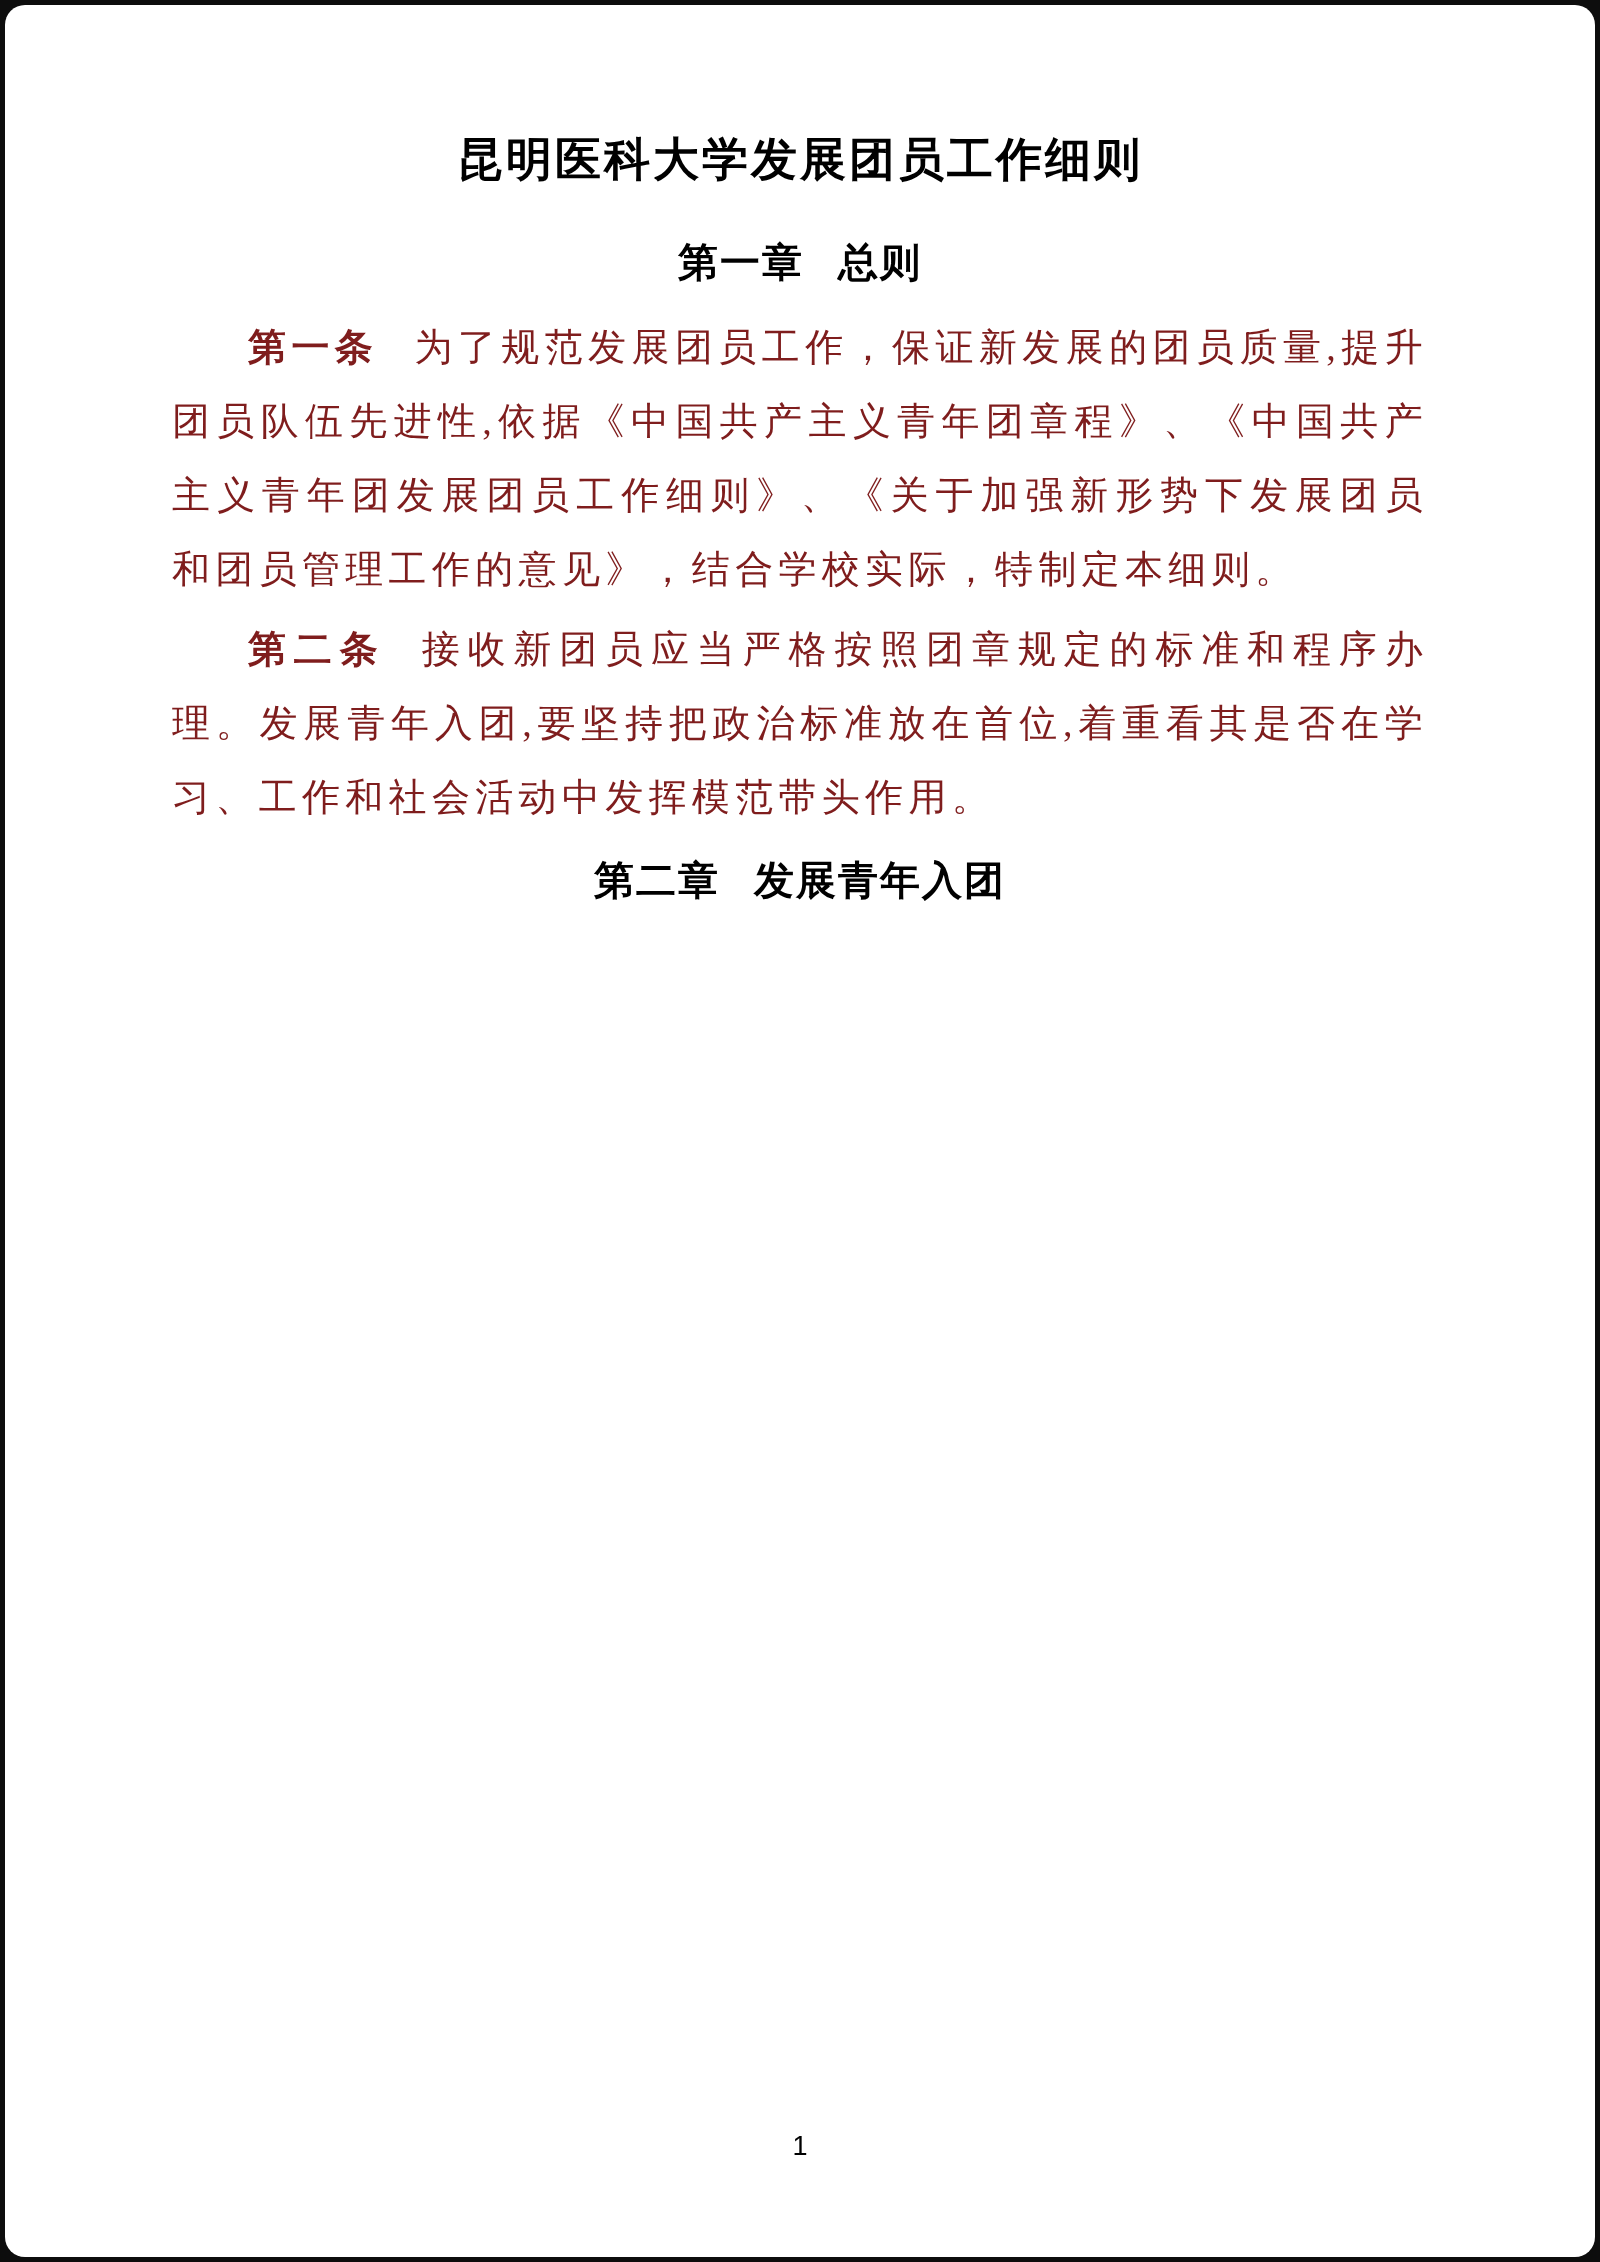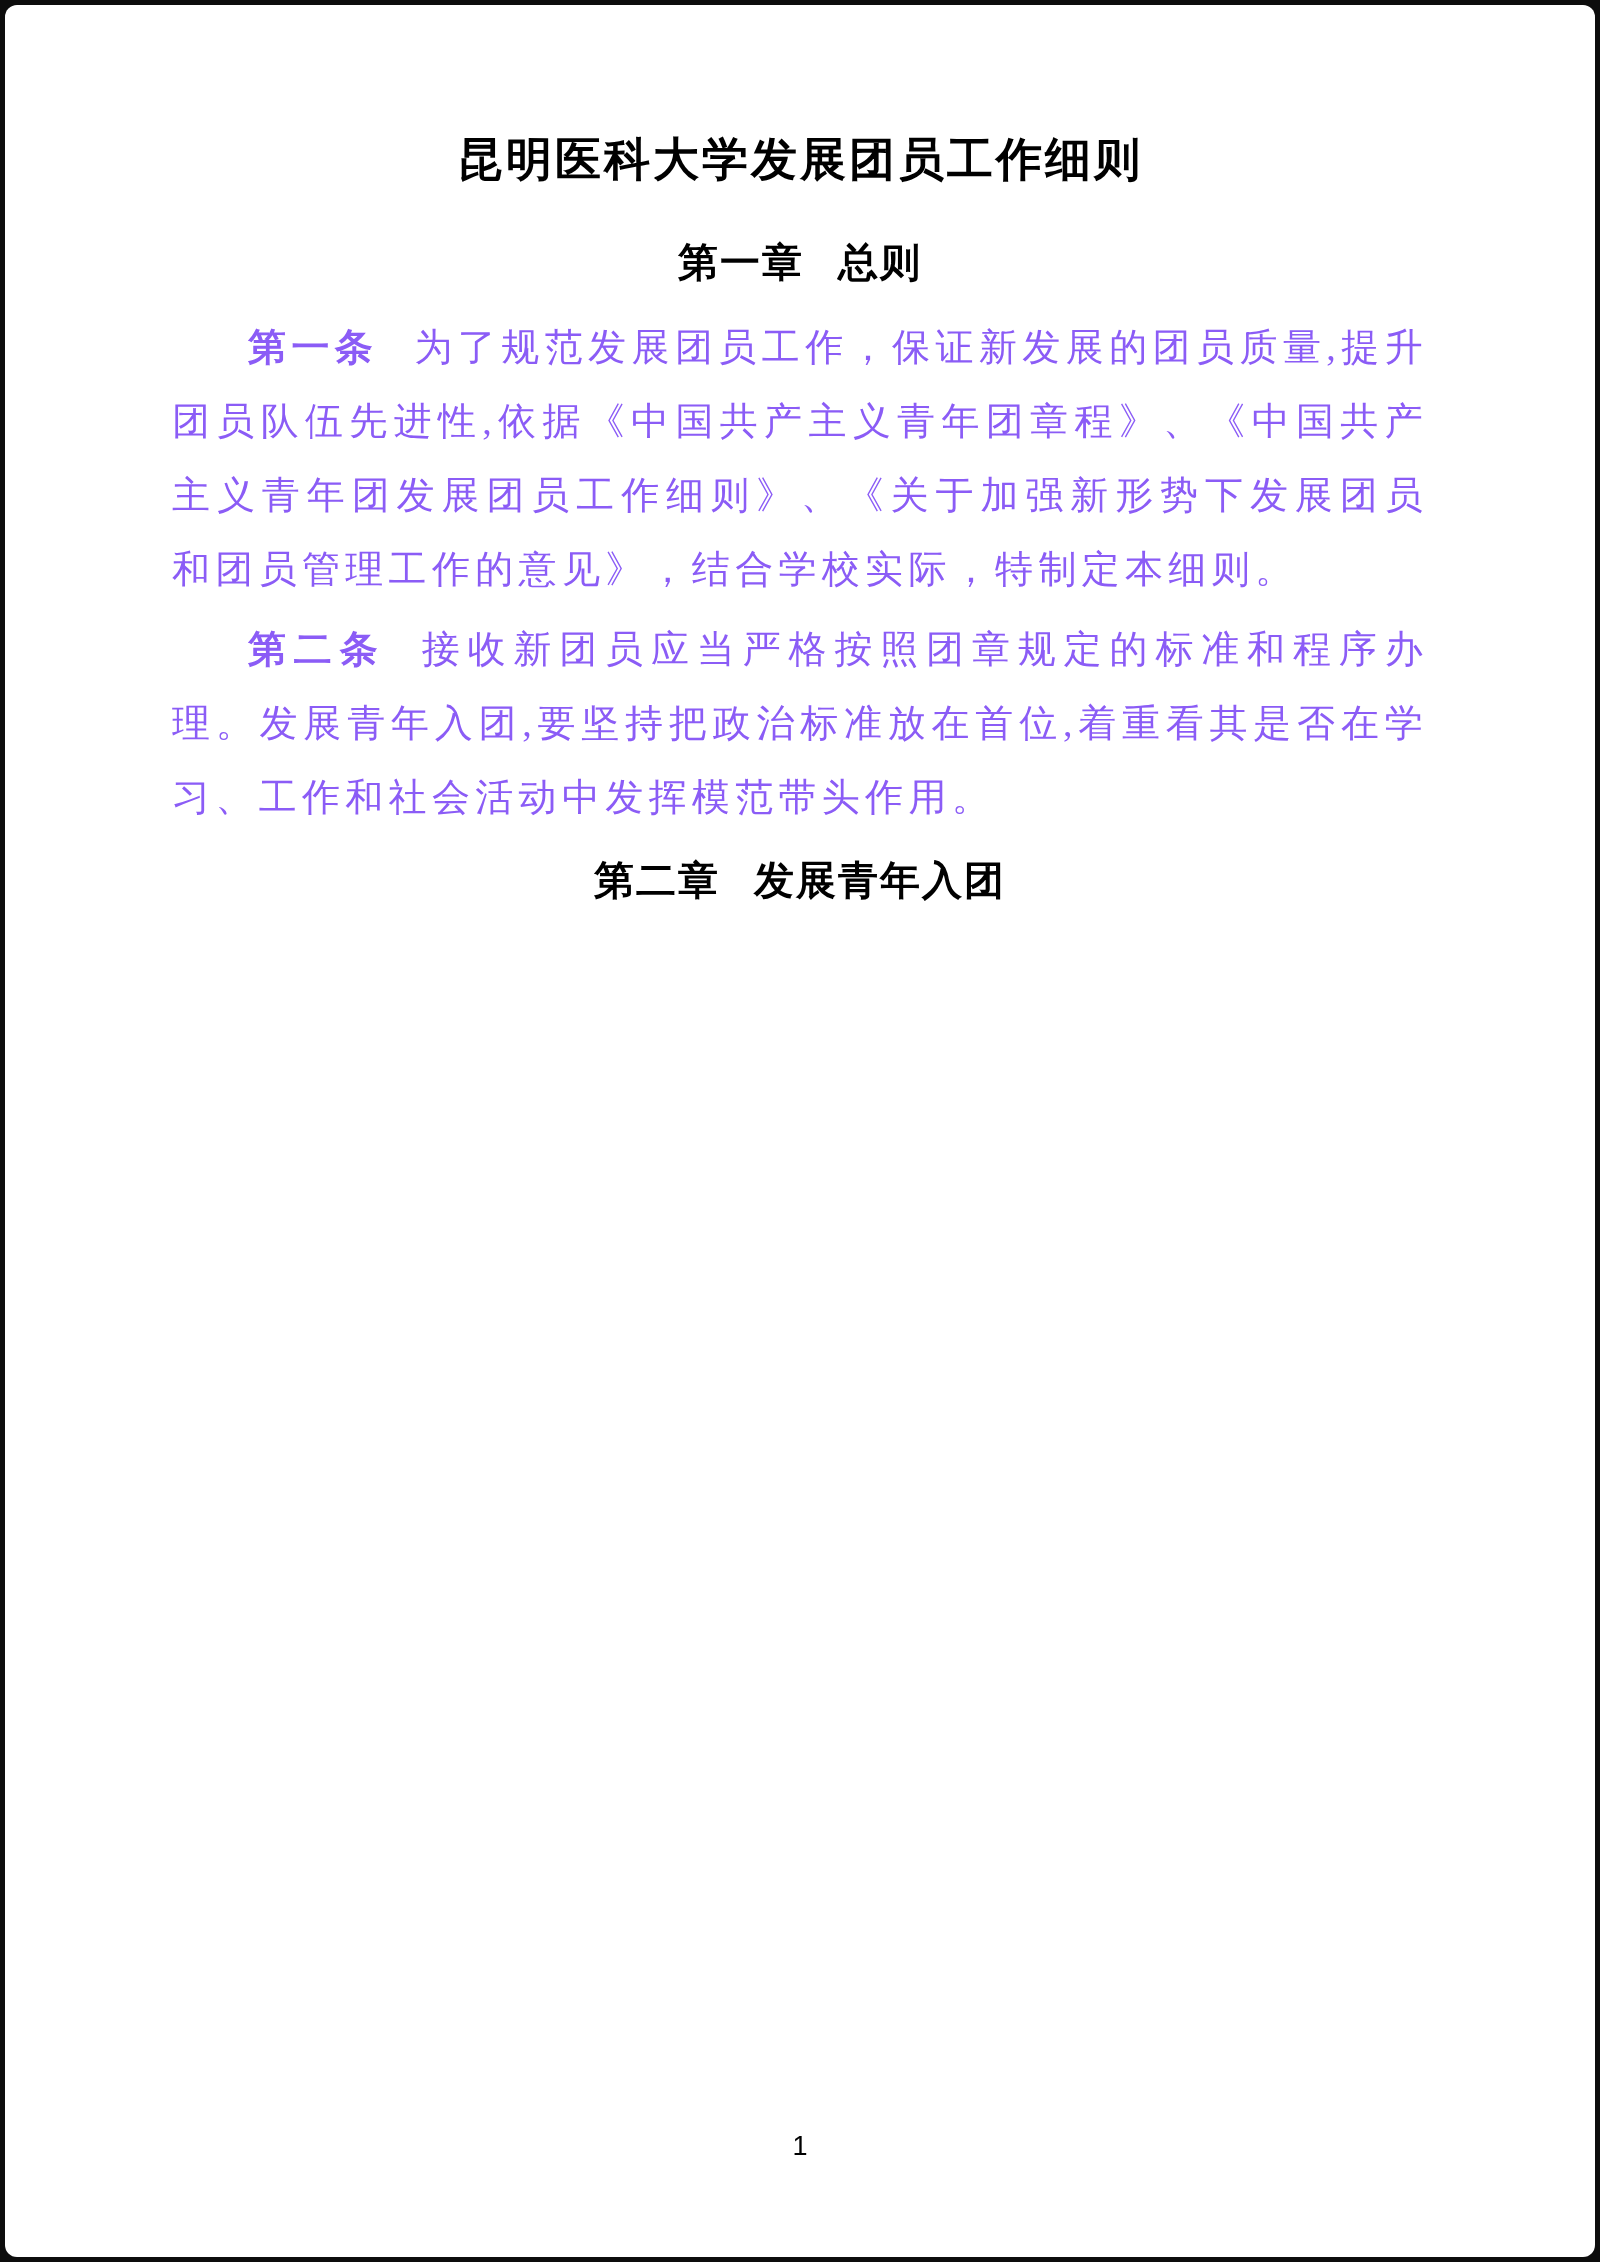--- a/index.html
+++ b/index.html
@@ -10,21 +10,21 @@
     width: 1600px;
     height: 2262px;
     background: #0d0d0d;
     position: relative;
     font-family: "Liberation Serif", "DejaVu Serif", serif;
   }
   .page {
     position: absolute;
     top: 5px; left: 5px; right: 5px; bottom: 5px;
     background: #ffffff;
-    border-radius: 12px;
+    border-radius: 20px;
     box-sizing: border-box;
     padding: 132px 167px 0 167px;
     color: #000000;
     overflow: hidden;
   }
   .doc-title {
     font-size: 46px;
     line-height: 46px;
     font-weight: bold;
     text-align: center;
@@ -47,21 +47,21 @@
   .ch-title {
     margin-left: 0.85em;
   }
   .article {
     font-size: 38px;
     line-height: 74px;
     margin: 6px 0 0 0;
     text-align: justify;
     text-indent: 2em;
     letter-spacing: 0.14em;
-    color: #8b5cf6;
+    color: #7f1d1d;
   }
   .article .label {
     font-weight: bold;
     margin-right: 0.95em;
   }
   .page-number {
     position: absolute;
     left: 0;
     right: 0;
     top: 2128px;

